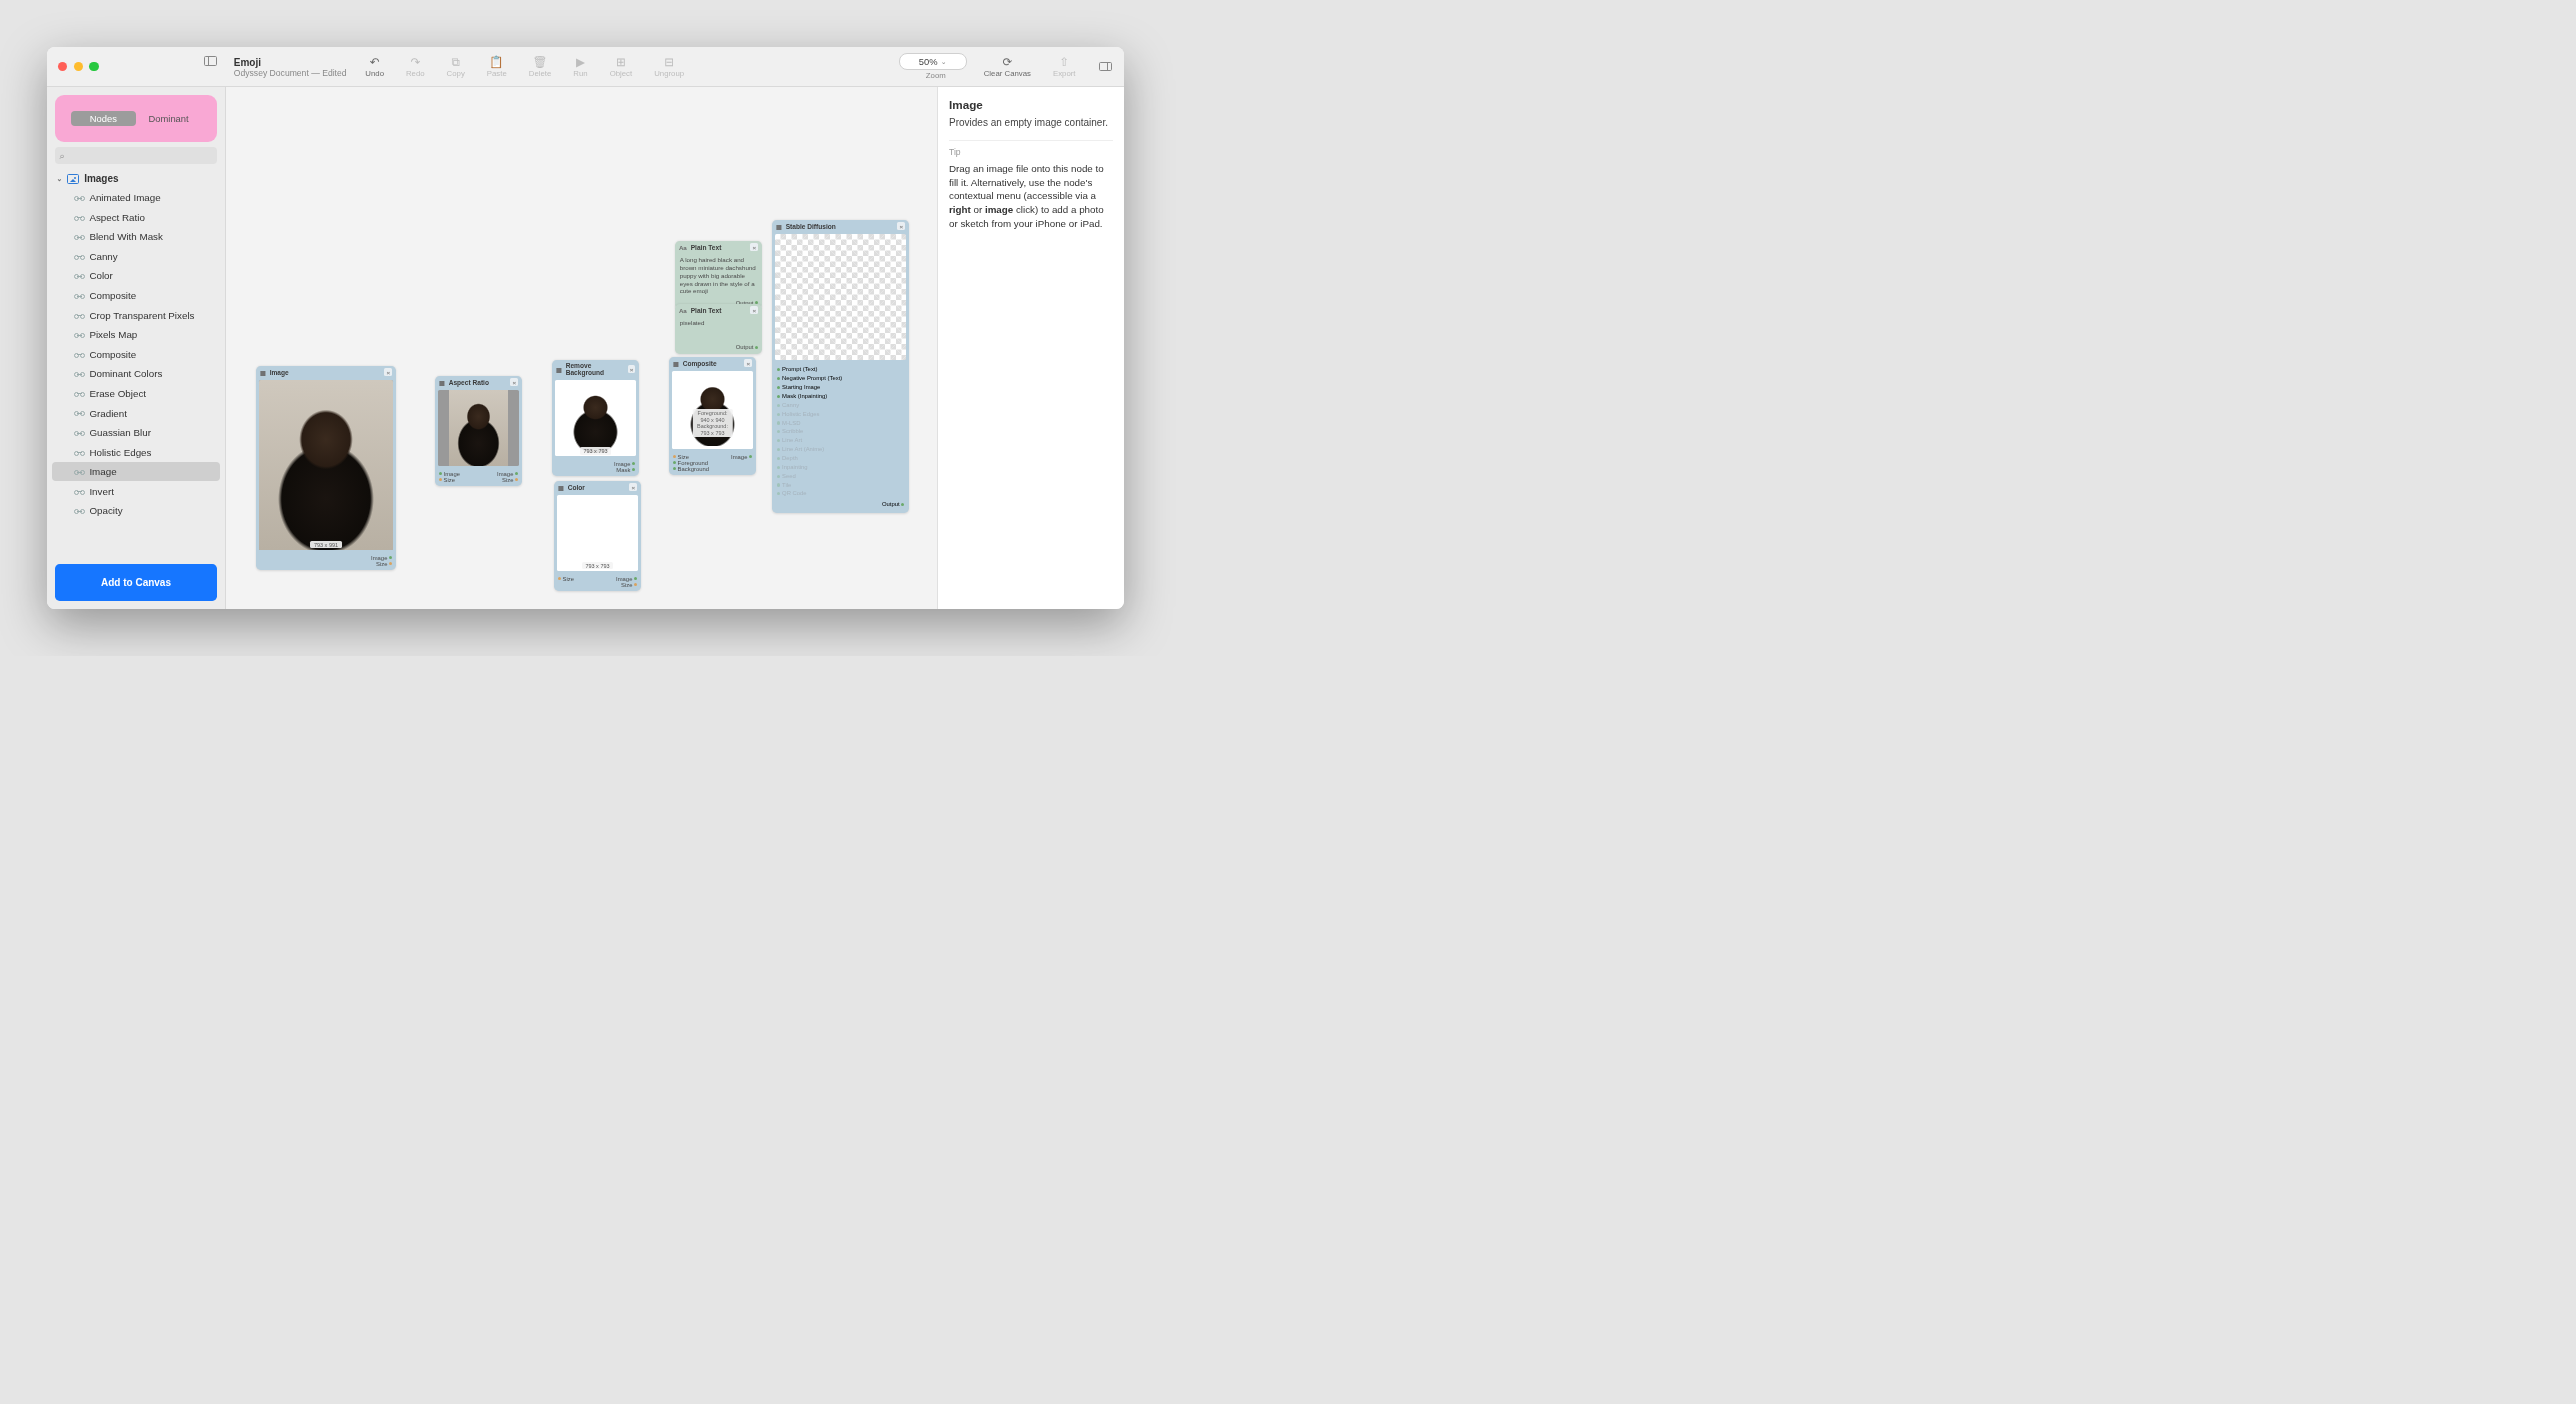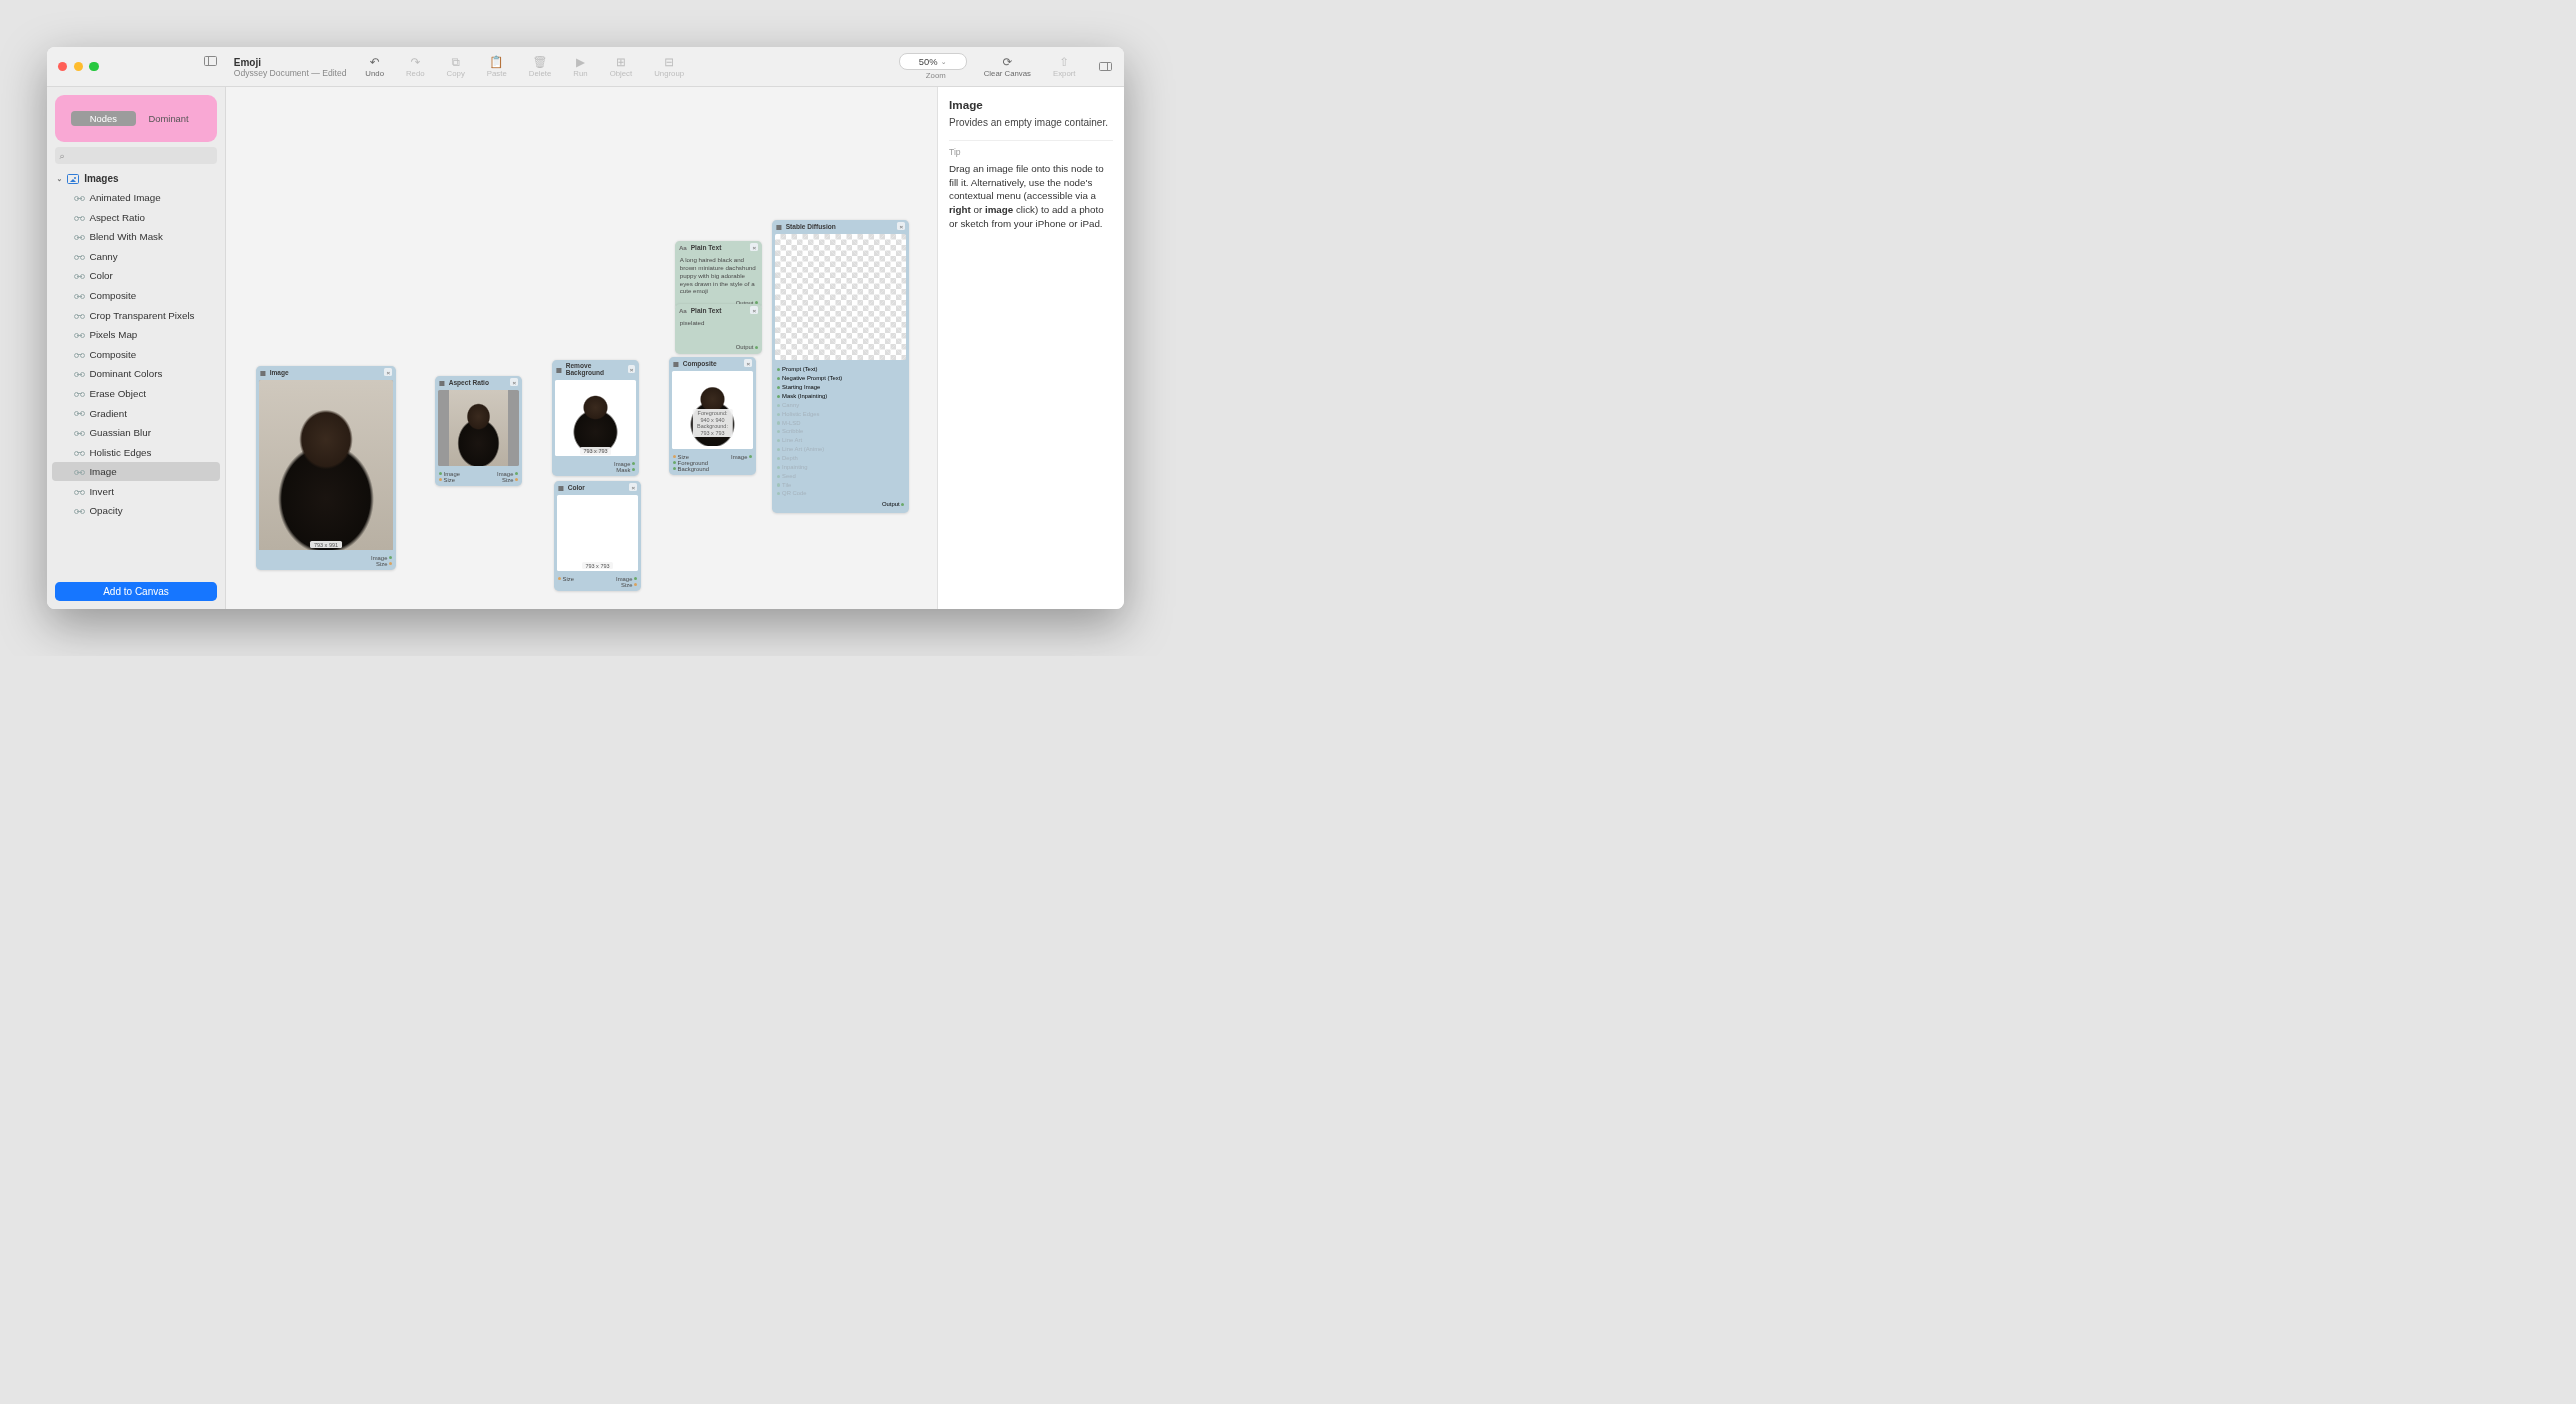--- a/index.html
+++ b/index.html
@@ -40,21 +40,21 @@
 .pic-icon { width:12.5px; height:9.4px; border:1px solid #2f7bd6; border-radius:1.6px; position:relative; }
 .pic-icon::after { content:''; position:absolute; left:1.6px; bottom:0.8px; width:0; height:0; border-left:3.1px solid transparent; border-right:3.1px solid transparent; border-bottom:3.9px solid #2f7bd6; }
 .pic-icon::before { content:''; position:absolute; right:2.3px; top:1.6px; width:2.3px; height:2.3px; border-radius:50%; background:#2f7bd6; }
 .treeitem { display:flex; align-items:center; gap:4.7px; padding:3.9px 4.7px 3.9px 22px; font-size:9.8px; color:#333; border-radius:3.9px; margin:0.8px 0; }
 .treeitem.selected { background:#cfcfcf; }
 .nodeglyph { width:11px; height:7.8px; position:relative; }
 .nodeglyph::before, .nodeglyph::after { content:''; position:absolute; width:3.1px; height:3.1px; border:0.8px solid #9aa; border-radius:50%; top:2.3px; }
 .nodeglyph::before { left:0; }
 .nodeglyph::after { right:0; }
 .nodeglyph i { position:absolute; left:3.1px; right:3.1px; top:3.9px; height:0.8px; background:#9aa; }
-.addbtn { margin:7.8px; background:#1676ff; color:#fff; border:none; border-radius:4.7px; padding:4px 0; font-size:10px; font-weight:400; }
+.addbtn { margin:7.8px; background:#1676ff; color:#fff; border:none; border-radius:4.7px; padding:13px 0; font-size:10px; font-weight:700; }
 .canvas { flex:1; background:#f3f3f3; position:relative; overflow:hidden; }
 .node { position:absolute; background:#b8cfdd; border-radius:4.7px; box-shadow:0 0.8px 2.3px rgba(0,0,0,0.12); }
 .node.text { background:#c1d6ca; }
 .nhdr { display:flex; align-items:center; gap:3.1px; padding:2.3px 3.9px; font-size:6.6px; font-weight:600; color:#3a3a3a; }
 .nhdr .ntype { font-size:6.2px; color:#6a6a6a; margin-right:0.8px; }
 .nhdr .nclose { margin-left:auto; width:7.8px; height:7.8px; background:#e9eef2; border-radius:1.6px; display:flex; align-items:center; justify-content:center; font-size:6.2px; color:#888; }
 .nbody { padding:1.6px 3.1px 3.1px 3.1px; }
 .imgph { background:#999; border-radius:1.6px; position:relative; overflow:hidden; }
 .dog { position:absolute; inset:0; background: radial-gradient(ellipse 40% 35% at 50% 35%, #3a2a1e 0%, #2a1d14 45%, transparent 50%), radial-gradient(ellipse 55% 50% at 50% 70%, #1a1410 0%, #0f0c09 60%, transparent 65%), linear-gradient(#cfc8bd, #b8b0a3); }
 .dog.nb { background: radial-gradient(ellipse 40% 35% at 50% 35%, #3a2a1e 0%, #2a1d14 45%, transparent 50%), radial-gradient(ellipse 55% 50% at 50% 70%, #1a1410 0%, #0f0c09 60%, transparent 65%), #fff; }

